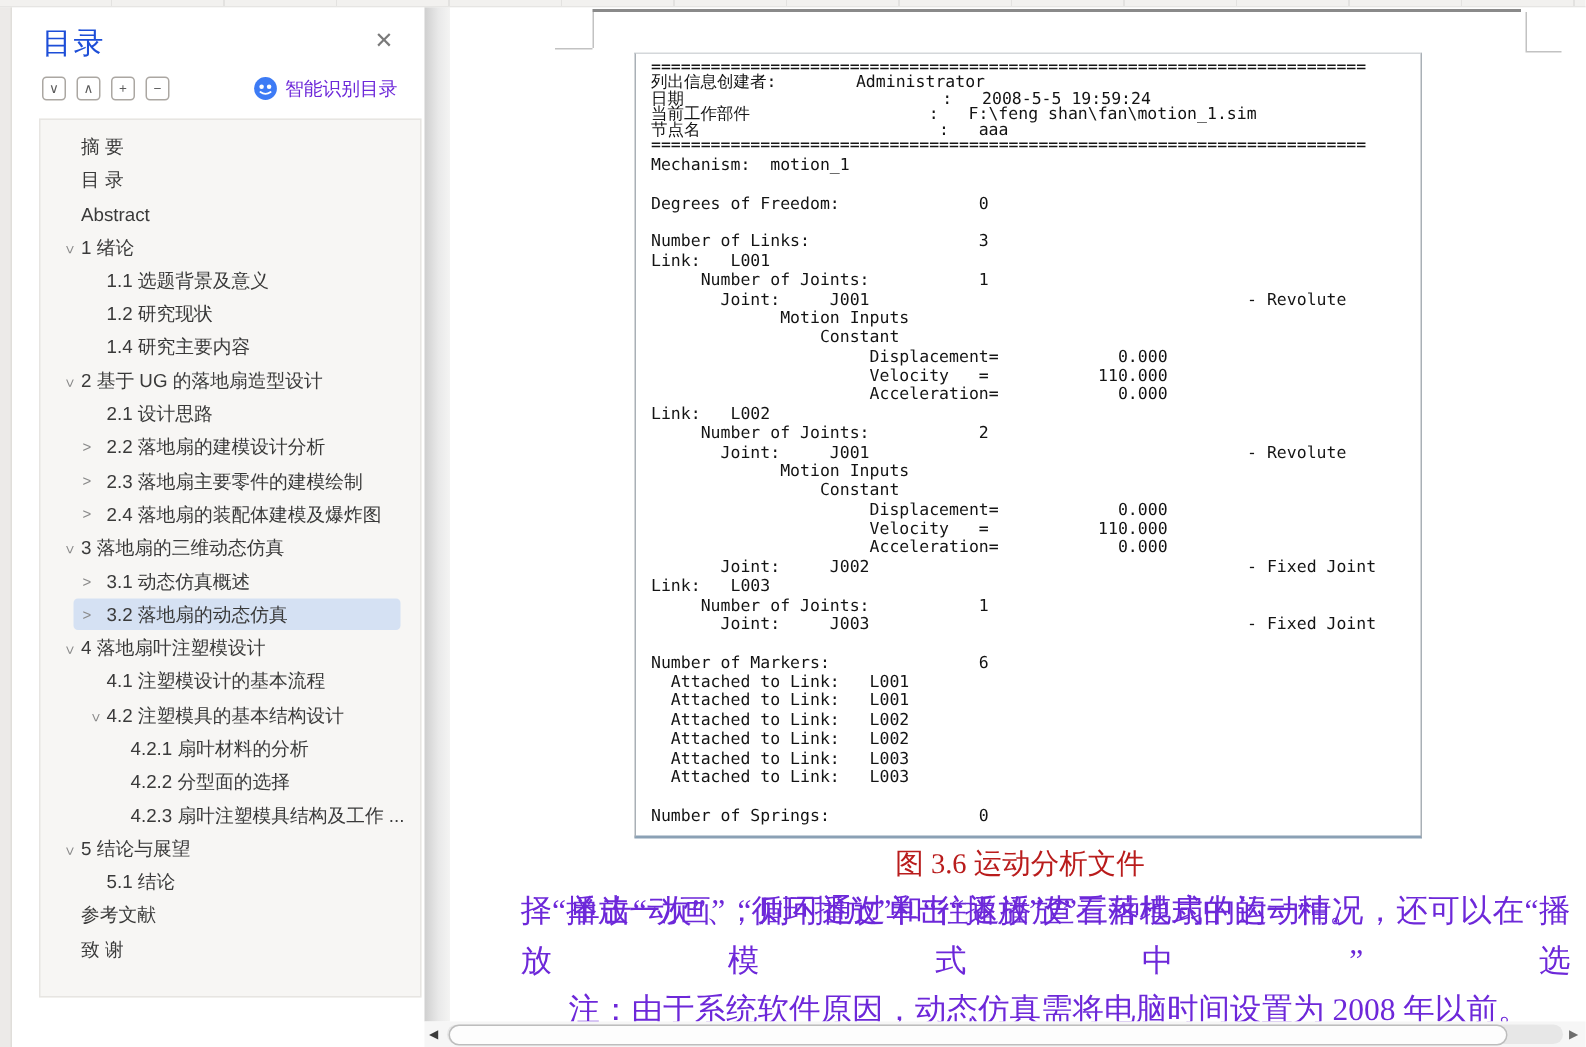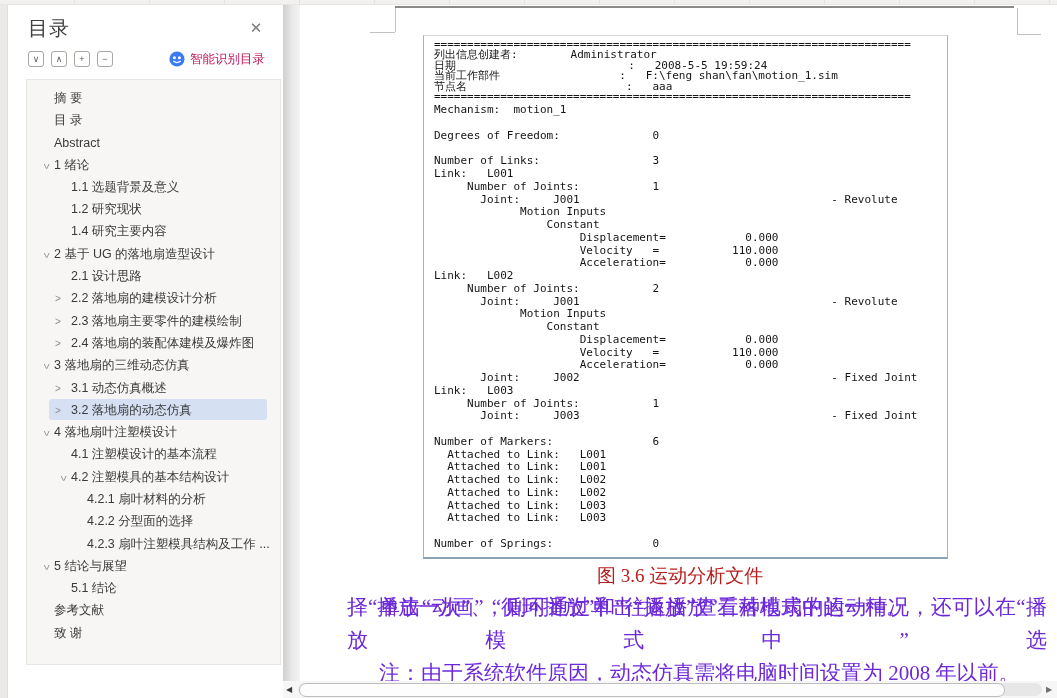--- a/index.html
+++ b/index.html
@@ -7,29 +7,29 @@
   *{box-sizing:border-box;}
 
   
   .top-strip{position:absolute;left:0;top:0;width:1057px;height:5px;background:#f2f1ef;
     border-bottom:1px solid #e6e5e3;
     background-image:repeating-linear-gradient(to right,transparent 0,transparent 74px,#e3e2e0 74px,#e3e2e0 75px);}
   .left-strip{position:absolute;left:0;top:5px;width:8px;height:693px;background:#eceae8;border-right:1px solid #e0deda;}
 
   
   .sidebar{position:absolute;left:8px;top:5px;width:275px;height:693px;background:#fff;}
-  .sb-title{position:absolute;left:20px;top:10px;font-size:20px;color:#404040;font-weight:500;letter-spacing:1px;}
+  .sb-title{position:absolute;left:20px;top:10px;font-size:20px;color:#1d4ed8;font-weight:500;letter-spacing:1px;}
   .sb-close{position:absolute;right:18px;top:14px;width:18px;height:18px;color:#7a7a7a;font-size:15px;
     line-height:18px;text-align:center;cursor:pointer;}
   .sb-tools{position:absolute;left:20px;top:45px;width:237px;height:18px;display:flex;align-items:center;}
   .tool-btn{width:16px;height:16px;border:1px solid #aba7a2;border-radius:3px;margin-right:7px;
     color:#5c5c5c;font-size:9px;line-height:14px;text-align:center;background:#fff;cursor:pointer;}
   .smart{position:absolute;right:0;top:0;height:18px;display:flex;align-items:center;cursor:pointer;}
   .smart svg{width:16px;height:16px;margin-right:5px;}
-  .smart-label{font-size:12.5px;color:#be185d;}
+  .smart-label{font-size:12.5px;color:#6d28d9;}
 
   .toc-panel{position:absolute;left:18px;top:74px;width:255px;height:586px;background:#f7f6f4;
     border:1px solid #e7e5e2;border-radius:0;overflow:hidden;}
   .toc-list{position:absolute;left:0;top:7px;width:100%;}
   .toc-item{position:relative;height:22.3px;display:flex;align-items:center;font-size:12.5px;
     color:#3a3a3a;white-space:nowrap;cursor:pointer;}
   .toc-item.lvl0{padding-left:11px;}
   .toc-item.lvl1{padding-left:28px;}
   .toc-item.lvl2{padding-left:60px;}
   .chev{width:16px;flex:0 0 16px;font-size:10px;color:#8a8a8a;text-align:left;position:relative;z-index:1;}

